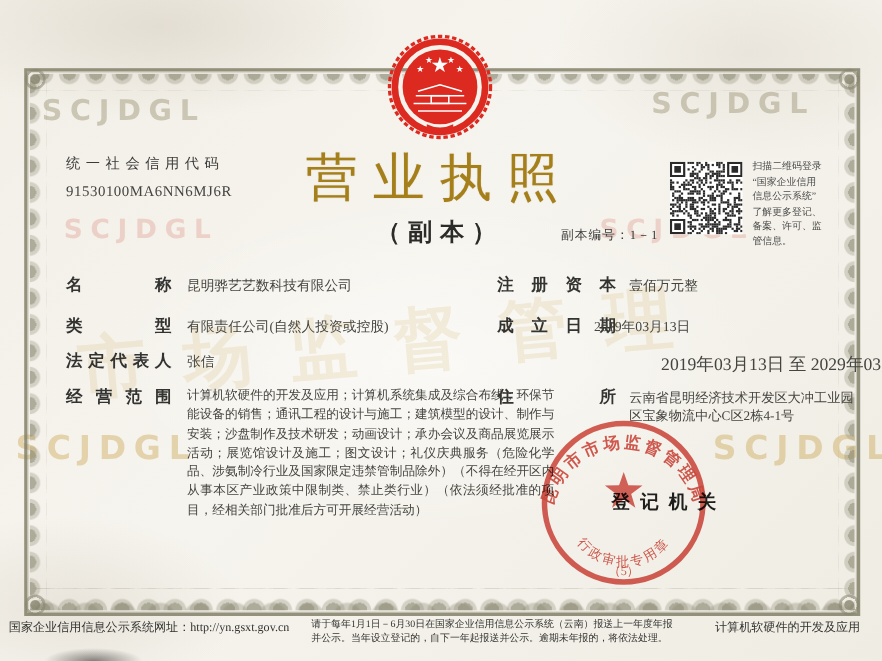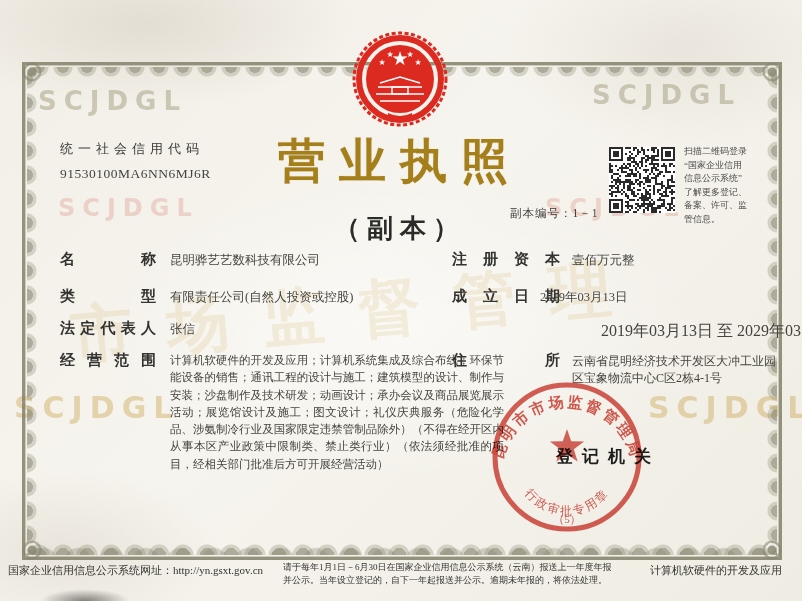--- a/index.html
+++ b/index.html
@@ -48,24 +48,24 @@
   .wm-pink{color:rgba(226,160,150,.40);font-size:24px;}
   .wm-gold{color:rgba(198,158,64,.38);font-size:30px;}
   .wm-cn{position:absolute;left:70px;top:265px;width:660px;font-size:62px;letter-spacing:34px;
     color:rgba(202,162,66,.15);transform:rotate(-5deg);font-weight:bold;white-space:nowrap;}
 
   .credit{position:absolute;left:60px;top:140px;color:#3a3a38;}
   .credit .lbl{font-size:13px;letter-spacing:5px;}
   .credit .code{margin-top:8px;font-size:13.5px;letter-spacing:.5px;color:#44433f;}
 
   .title{position:absolute;left:230px;top:130px;width:340px;text-align:center;
-    font-size:47px;font-weight:bold;letter-spacing:14px;color:#a5801a;
+    font-size:47px;font-weight:normal;letter-spacing:14px;color:#a5801a;
     text-shadow:0 0 1px rgba(140,100,20,.4);}
-  .subtitle{position:absolute;left:300px;top:211px;width:200px;text-align:center;
-    font-size:26px;font-weight:bold;letter-spacing:7px;color:#2b2b29;font-family:Liberation Mono, monospace;}
+  .subtitle{position:absolute;left:300px;top:196px;width:200px;text-align:center;
+    font-size:22px;font-weight:bold;letter-spacing:7px;color:#2b2b29;font-family:Liberation Mono, monospace;}
   .copyno{position:absolute;left:510px;top:206px;font-size:11.5px;color:#3a3a38;letter-spacing:1px;}
 
   .qr{position:absolute;left:609px;top:147px;width:66px;height:66px;background:#fdfdfb;}
   .qr svg{display:block}
   .qr-caption{position:absolute;left:684px;top:145px;width:80px;font-size:9px;line-height:13.5px;
     color:#4c4c4a;white-space:pre-line;}
 
   .flabel{position:absolute;font-size:15px;font-weight:bold;color:#333331;
     text-align:justify;text-align-last:justify;}
   .flabel.l{left:60px;width:96px;}

